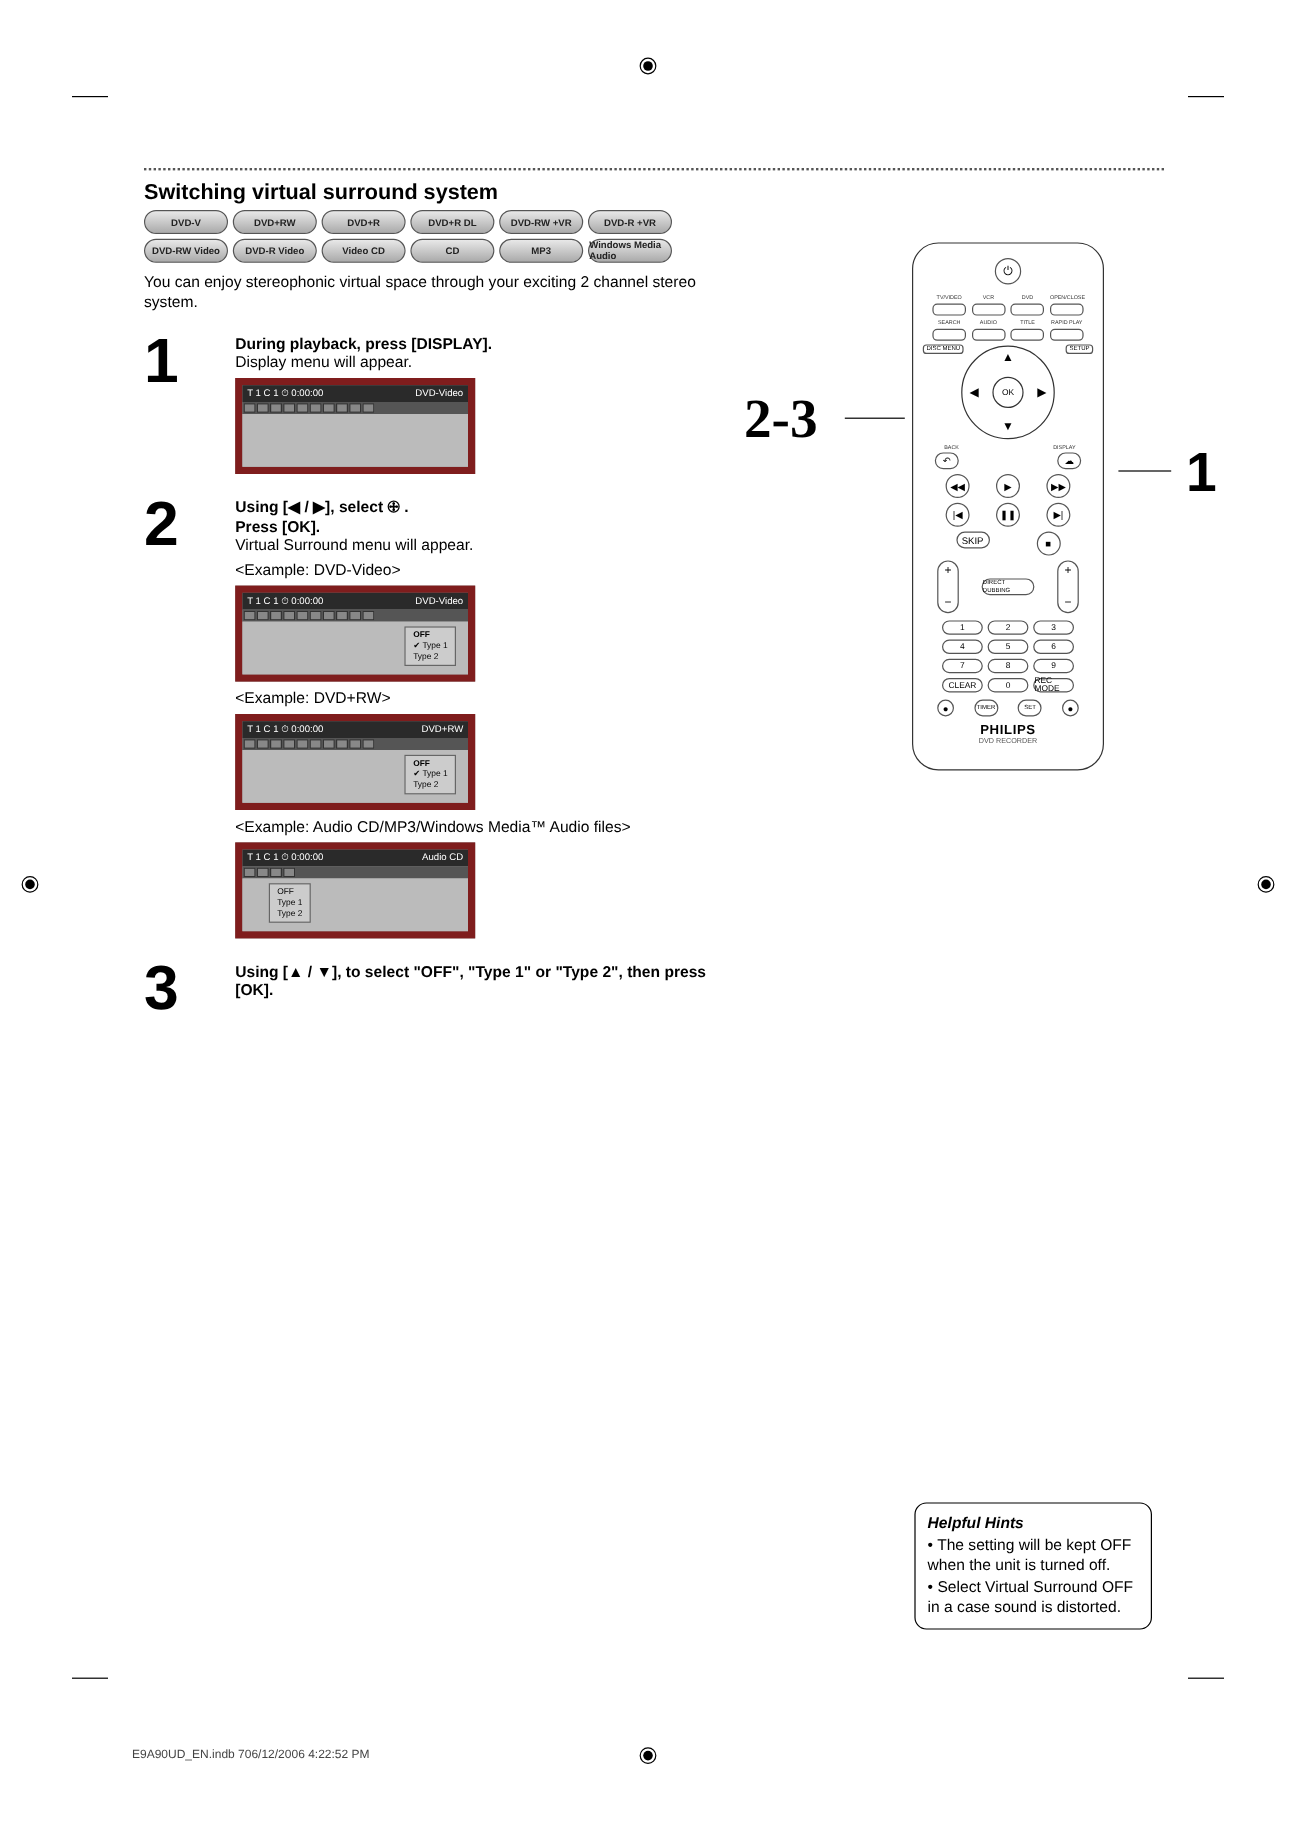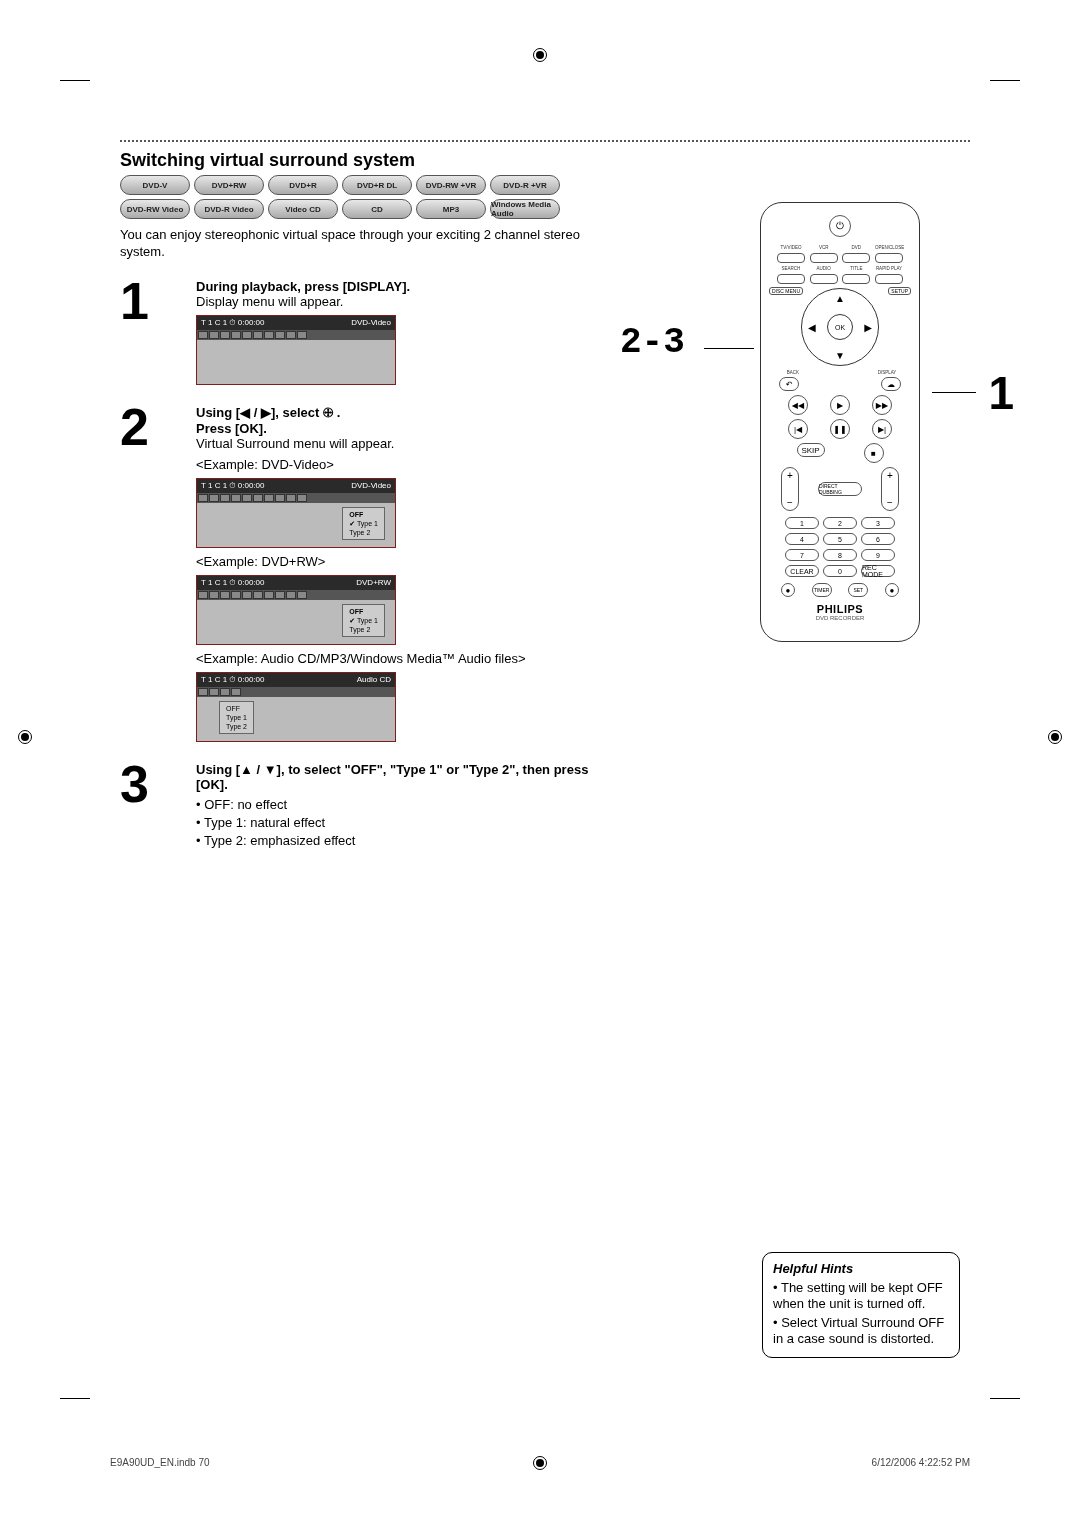--- a/index.html
+++ b/index.html
@@ -74,21 +74,21 @@
   }
   .step-body {
     font-size: 13px;
     width: 400px;
     margin-left: 32px;
   }
   .step-body b { font-weight: bold; }
   .display-box {
     width: 200px;
     background: #999;
-    border: 1px solid #7f1d1d;
+    border: 6px solid #7f1d1d;
     margin-top: 6px;
     margin-bottom: 6px;
   }
   .display-header {
     background: #2a2a2a;
     color: #fff;
     font-size: 8px;
     padding: 2px 4px;
     display: flex;
     justify-content: space-between;
@@ -147,23 +147,23 @@
   .remote-area {
     position: absolute;
     right: 0;
     top: 62px;
     width: 260px;
   }
   .remote-callout-23 {
     position: absolute;
     left: -90px;
     top: 120px;
-    font-size: 36px;
-    font-weight: bold;
-    font-family: Liberation Mono, monospace;
+    font-size: 46px;
+    font-weight: bold;
+    font-family: Liberation Serif, serif;
   }
   .remote-callout-1 {
     position: absolute;
     right: -44px;
     top: 164px;
     font-size: 46px;
     font-weight: bold;
     font-family: "Arial Black", Arial, sans-serif;
   }
   .remote {
@@ -322,21 +322,20 @@
   .hints-box ul { list-style: none; }
   .hints-box li { margin-bottom: 2px; line-height: 1.25; }
   .hints-box li::before { content: "• "; }
 
   .footer {
     position: absolute;
     bottom: 60px;
     left: 110px;
     right: 110px;
     display: flex;
-    justify-content: space-between;
     font-size: 10px;
     color: #444;
   }
 
   .regmark {
     position: absolute;
     width: 14px; height: 14px;
     border: 1px solid #000;
     border-radius: 50%;
     display: flex; align-items: center; justify-content: center;
@@ -500,25 +499,20 @@
         </div>
       </div>
 
     </div>
   </div>
 
   <div class="step-row">
     <div class="big-num">3</div>
     <div class="step-body">
       <b>Using [▲ / ▼], to select "OFF", "Type 1" or "Type 2", then press [OK].</b>
-      <div class="bullet-list">
-        <div>OFF:    no effect</div>
-        <div>Type 1: natural effect</div>
-        <div>Type 2: emphasized effect</div>
-      </div>
     </div>
   </div>
 
   <div class="remote-area">
     <div class="remote-callout-23">2-3</div>
     <div class="lead-line-23"></div>
     <div class="remote-callout-1">1</div>
     <div class="lead-line-1"></div>
 
     <div class="remote">

